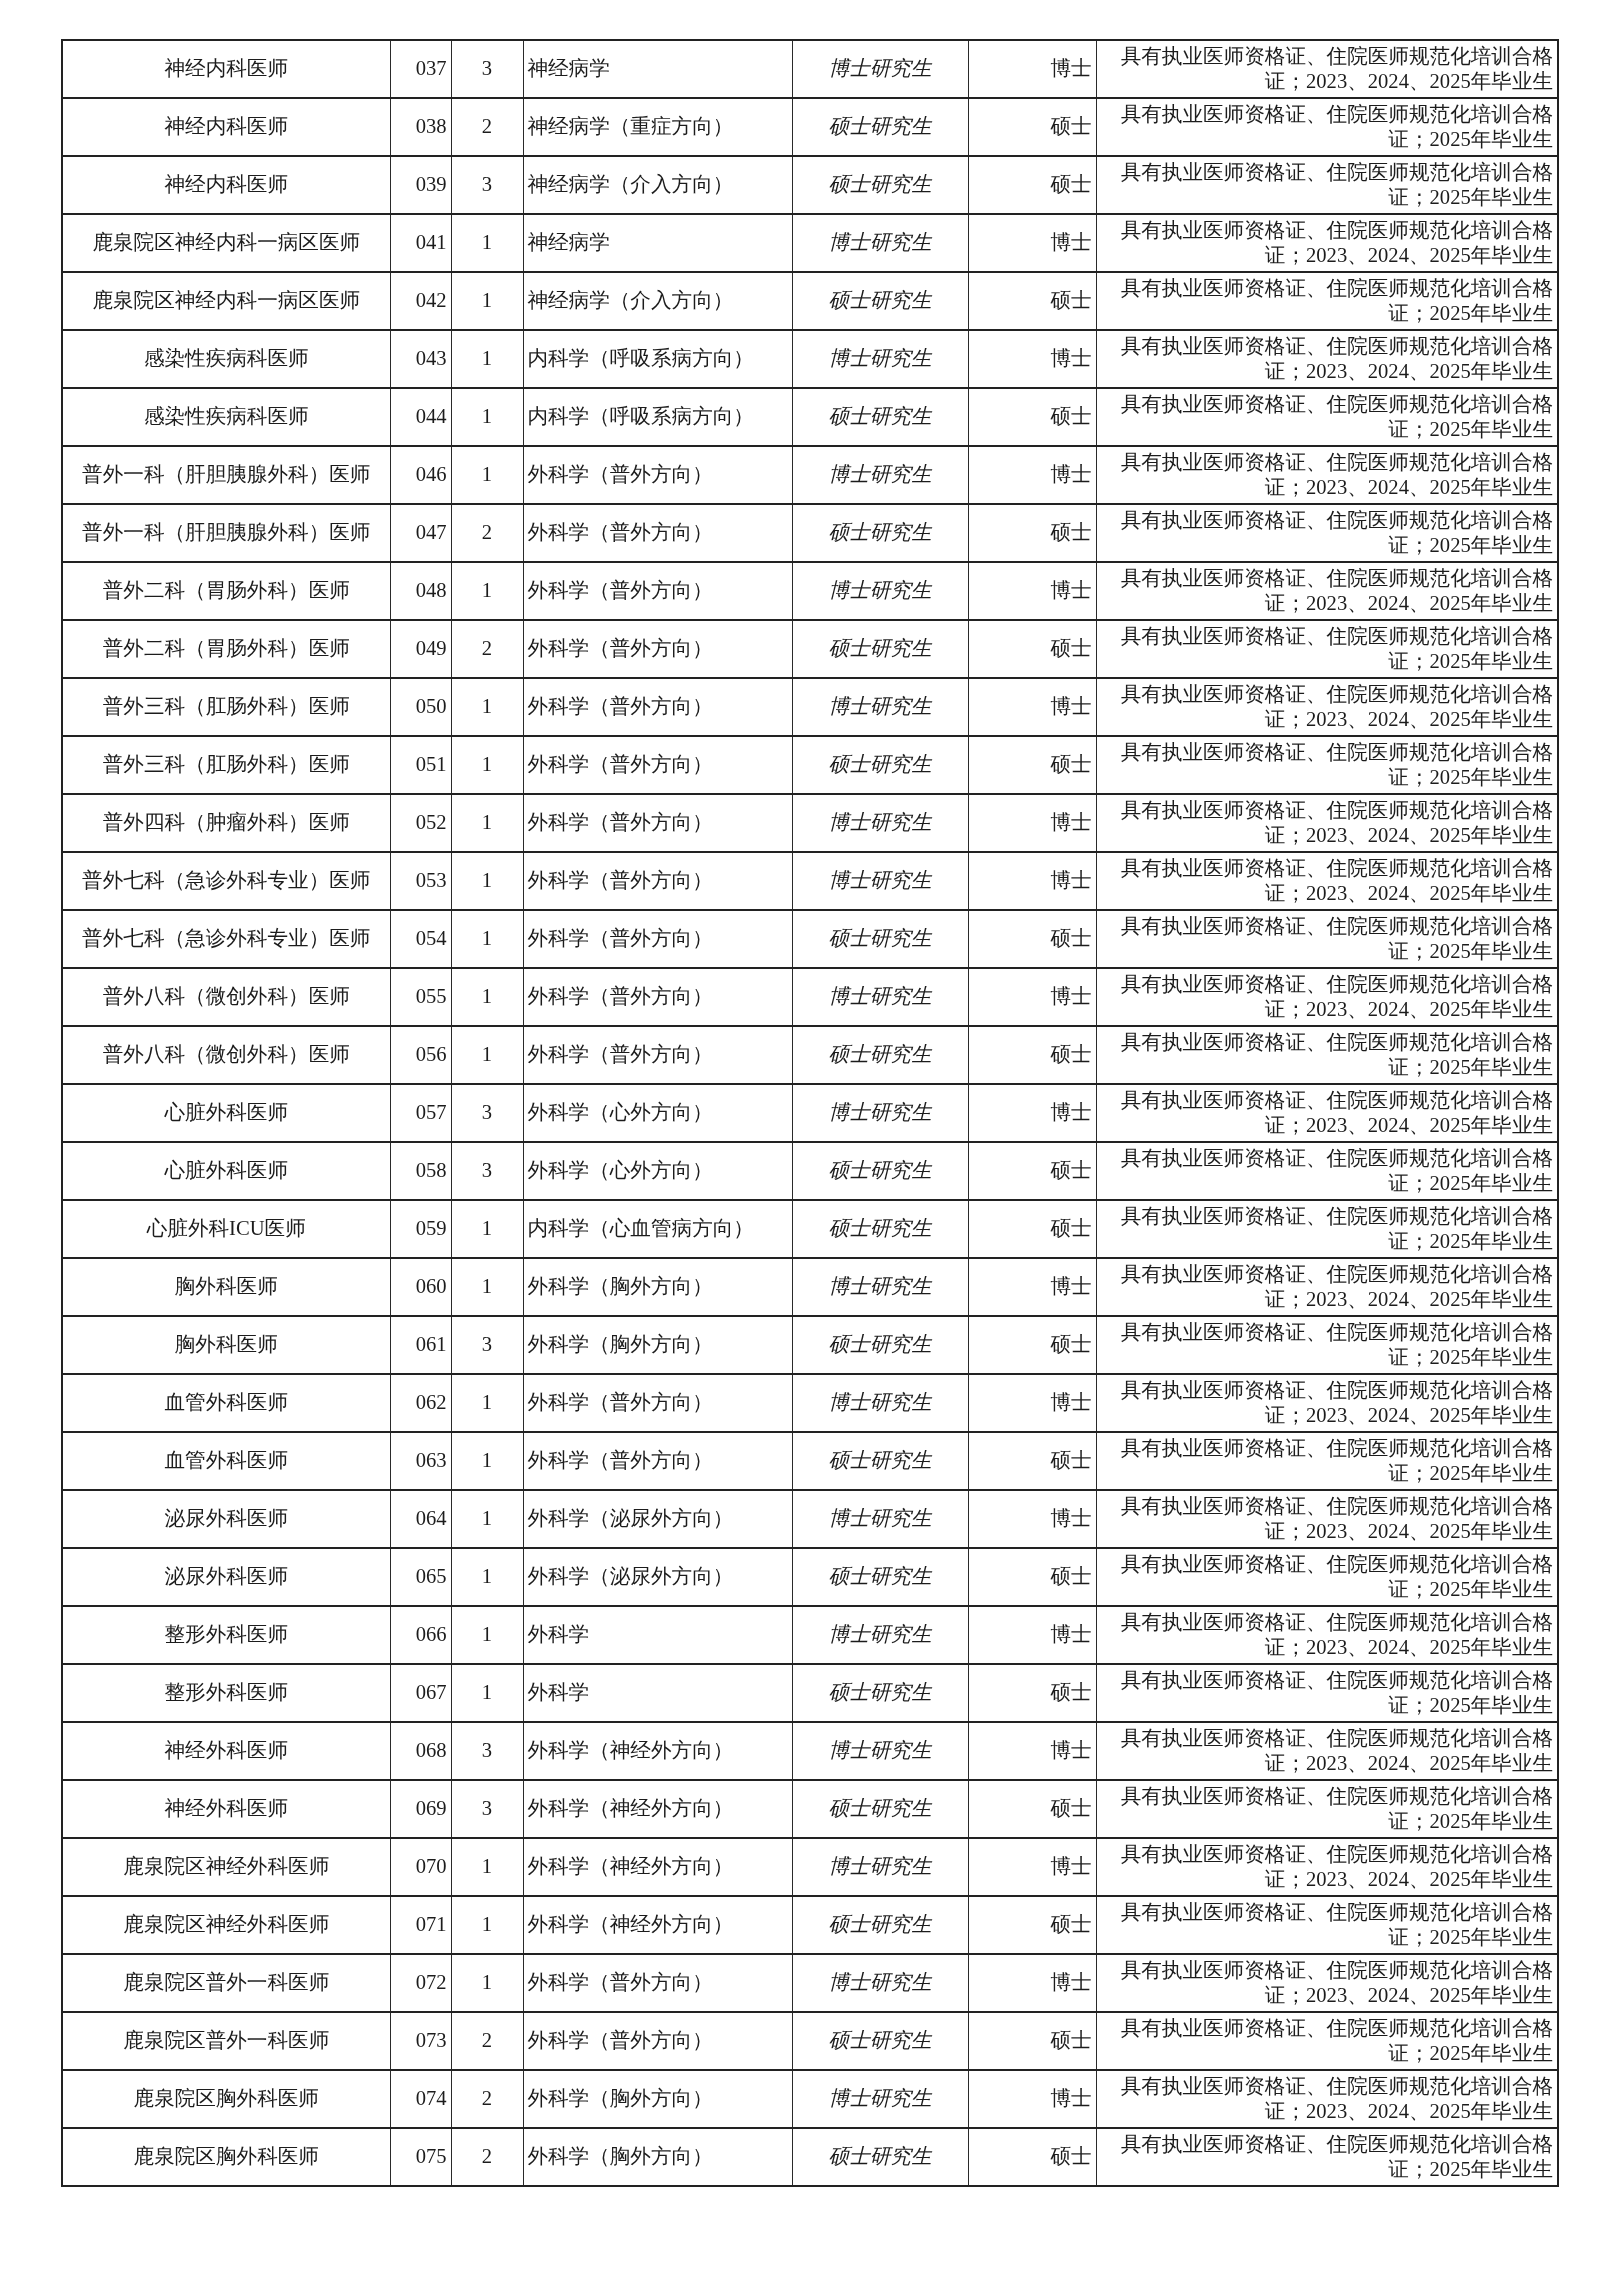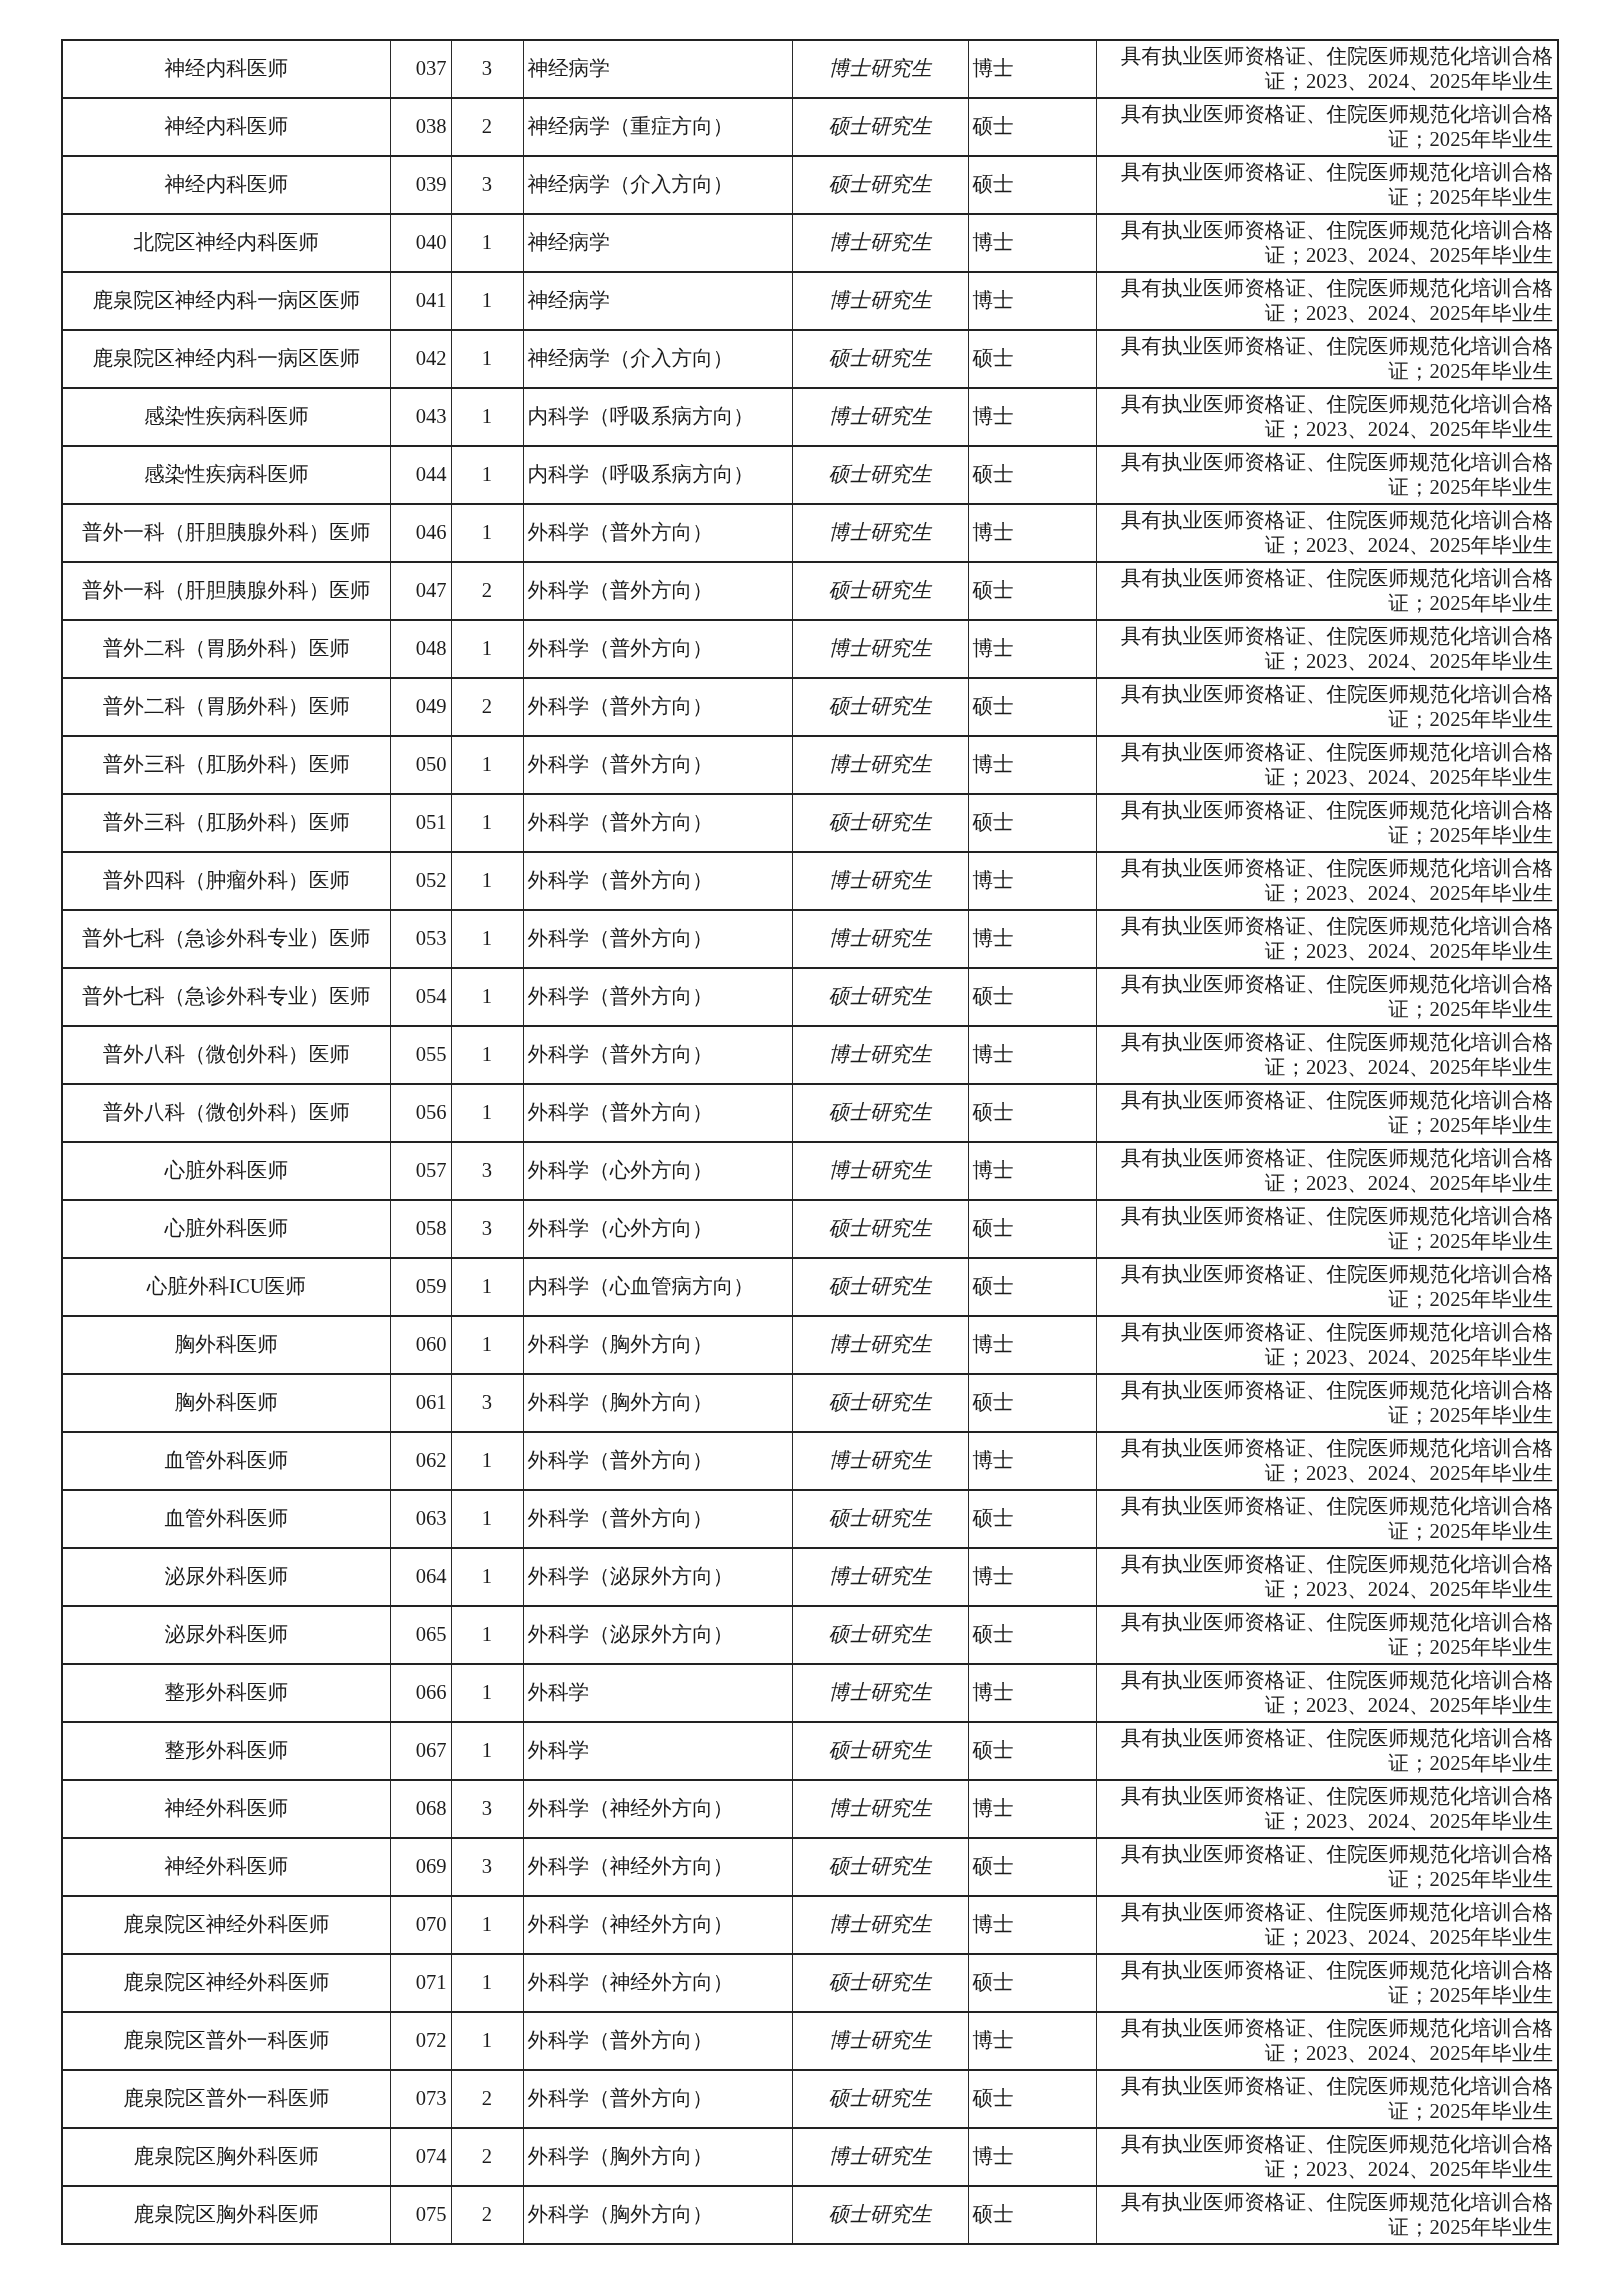--- a/index.html
+++ b/index.html
@@ -38,21 +38,21 @@
     vertical-align: middle;
     padding: 1px 3.9px;
     overflow: hidden;
     word-break: break-all;
   }
   td.c-pos   { text-align: center; margin-left: 42px; }
   td.c-code  { text-align: right; padding: 1px 0; }
   td.c-count { text-align: center; padding: 1px 0; }
   td.c-major { text-align: left; padding-left: 4.9px; }
   td.c-edu   { text-align: center; font-style: italic; }
-  td.c-deg   { text-align: left; margin-top: 24px; }
+  td.c-deg   { text-align: right; margin-top: 24px; }
   td.c-req   { text-align: right; padding-left: 5.9px; padding-right: 3.9px; margin-left: 40px; }
 </style>
 </head>
 <body>
 
 <div class="page">
   <table class="doc-table">
     <colgroup>
       <col style="width:328px">
       <col style="width:61px">
@@ -84,29 +84,20 @@
         <tr>
         <td class="c-pos">神经内科医师</td>
         <td class="c-code">039</td>
         <td class="c-count">3</td>
         <td class="c-major">神经病学（介入方向）</td>
         <td class="c-edu">硕士研究生</td>
         <td class="c-deg">硕士</td>
         <td class="c-req">具有执业医师资格证、住院医师规范化培训合格证；2025年毕业生</td>
       </tr>
         <tr>
-        <td class="c-pos">北院区神经内科医师</td>
-        <td class="c-code">040</td>
-        <td class="c-count">1</td>
-        <td class="c-major">神经病学</td>
-        <td class="c-edu">博士研究生</td>
-        <td class="c-deg">博士</td>
-        <td class="c-req">具有执业医师资格证、住院医师规范化培训合格证；2023、2024、2025年毕业生</td>
-      </tr>
-        <tr>
         <td class="c-pos">鹿泉院区神经内科一病区医师</td>
         <td class="c-code">041</td>
         <td class="c-count">1</td>
         <td class="c-major">神经病学</td>
         <td class="c-edu">博士研究生</td>
         <td class="c-deg">博士</td>
         <td class="c-req">具有执业医师资格证、住院医师规范化培训合格证；2023、2024、2025年毕业生</td>
       </tr>
         <tr>
         <td class="c-pos">鹿泉院区神经内科一病区医师</td>

